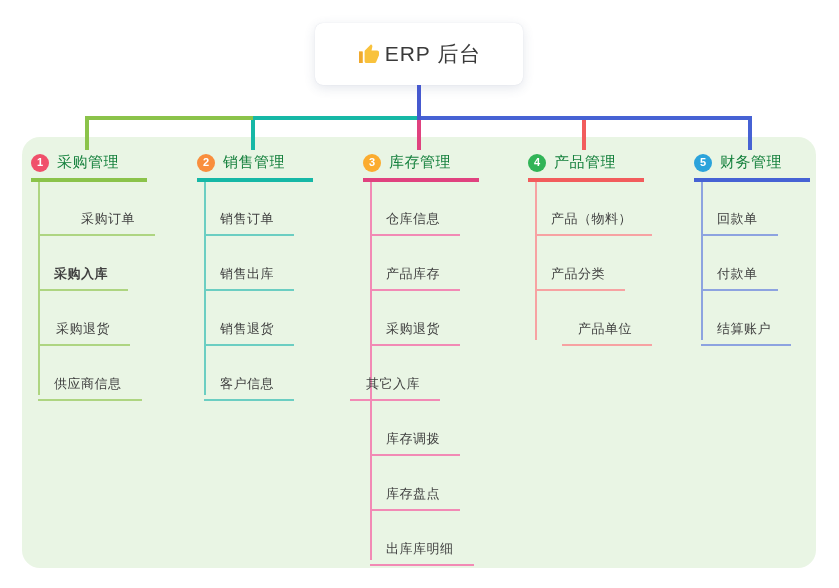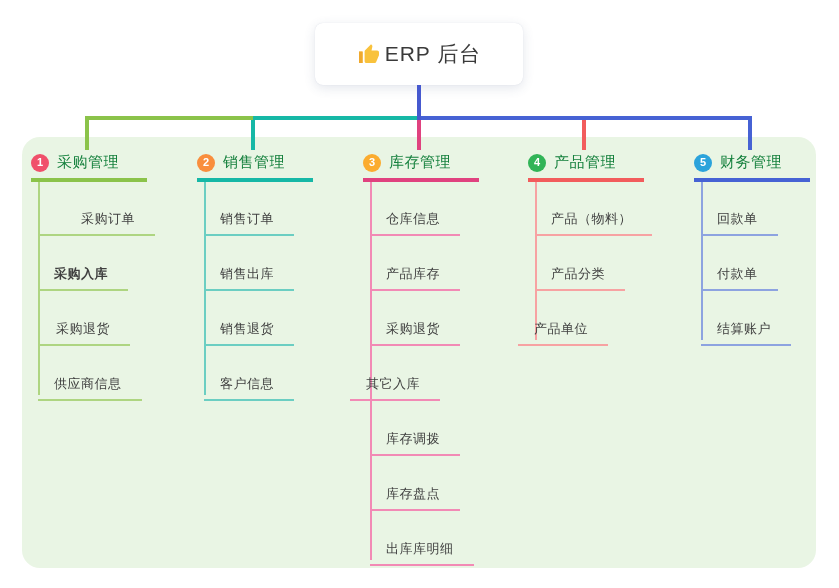--- a/index.html
+++ b/index.html
@@ -137,21 +137,21 @@
       <div class="branch-header" style="left: 528px; top: 150px; width: 116px; border-bottom: 4px solid rgb(242, 92, 92);">
         <span class="branch-badge" style="background: rgb(49, 180, 87);">4</span>
         <span class="branch-label">产品管理</span>
       </div>
       <div class="child-node" style="left: 535px; top: 198px; border-bottom: 2px solid rgb(247, 162, 162);">
         <span class="child-label">产品（物料）</span>
       </div>
       <div class="child-node" style="left: 535px; top: 253px; border-bottom: 2px solid rgb(247, 162, 162);">
         <span class="child-label">产品分类</span>
       </div>
-      <div class="child-node" style="left: 518px; top: 308px; border-bottom: 2px solid rgb(247, 162, 162);">
+      <div class="child-node" style="left: 562px; top: 308px; border-bottom: 2px solid rgb(247, 162, 162);">
         <span class="child-label">产品单位</span>
       </div>
       <div class="branch-header" style="left: 694px; top: 150px; width: 116px; border-bottom: 4px solid rgb(70, 98, 212);">
         <span class="branch-badge" style="background: rgb(43, 163, 219);">5</span>
         <span class="branch-label">财务管理</span>
       </div>
       <div class="child-node" style="left: 701px; top: 198px; border-bottom: 2px solid rgb(141, 163, 224);">
         <span class="child-label">回款单</span>
       </div>
       <div class="child-node" style="left: 701px; top: 253px; border-bottom: 2px solid rgb(141, 163, 224);">

